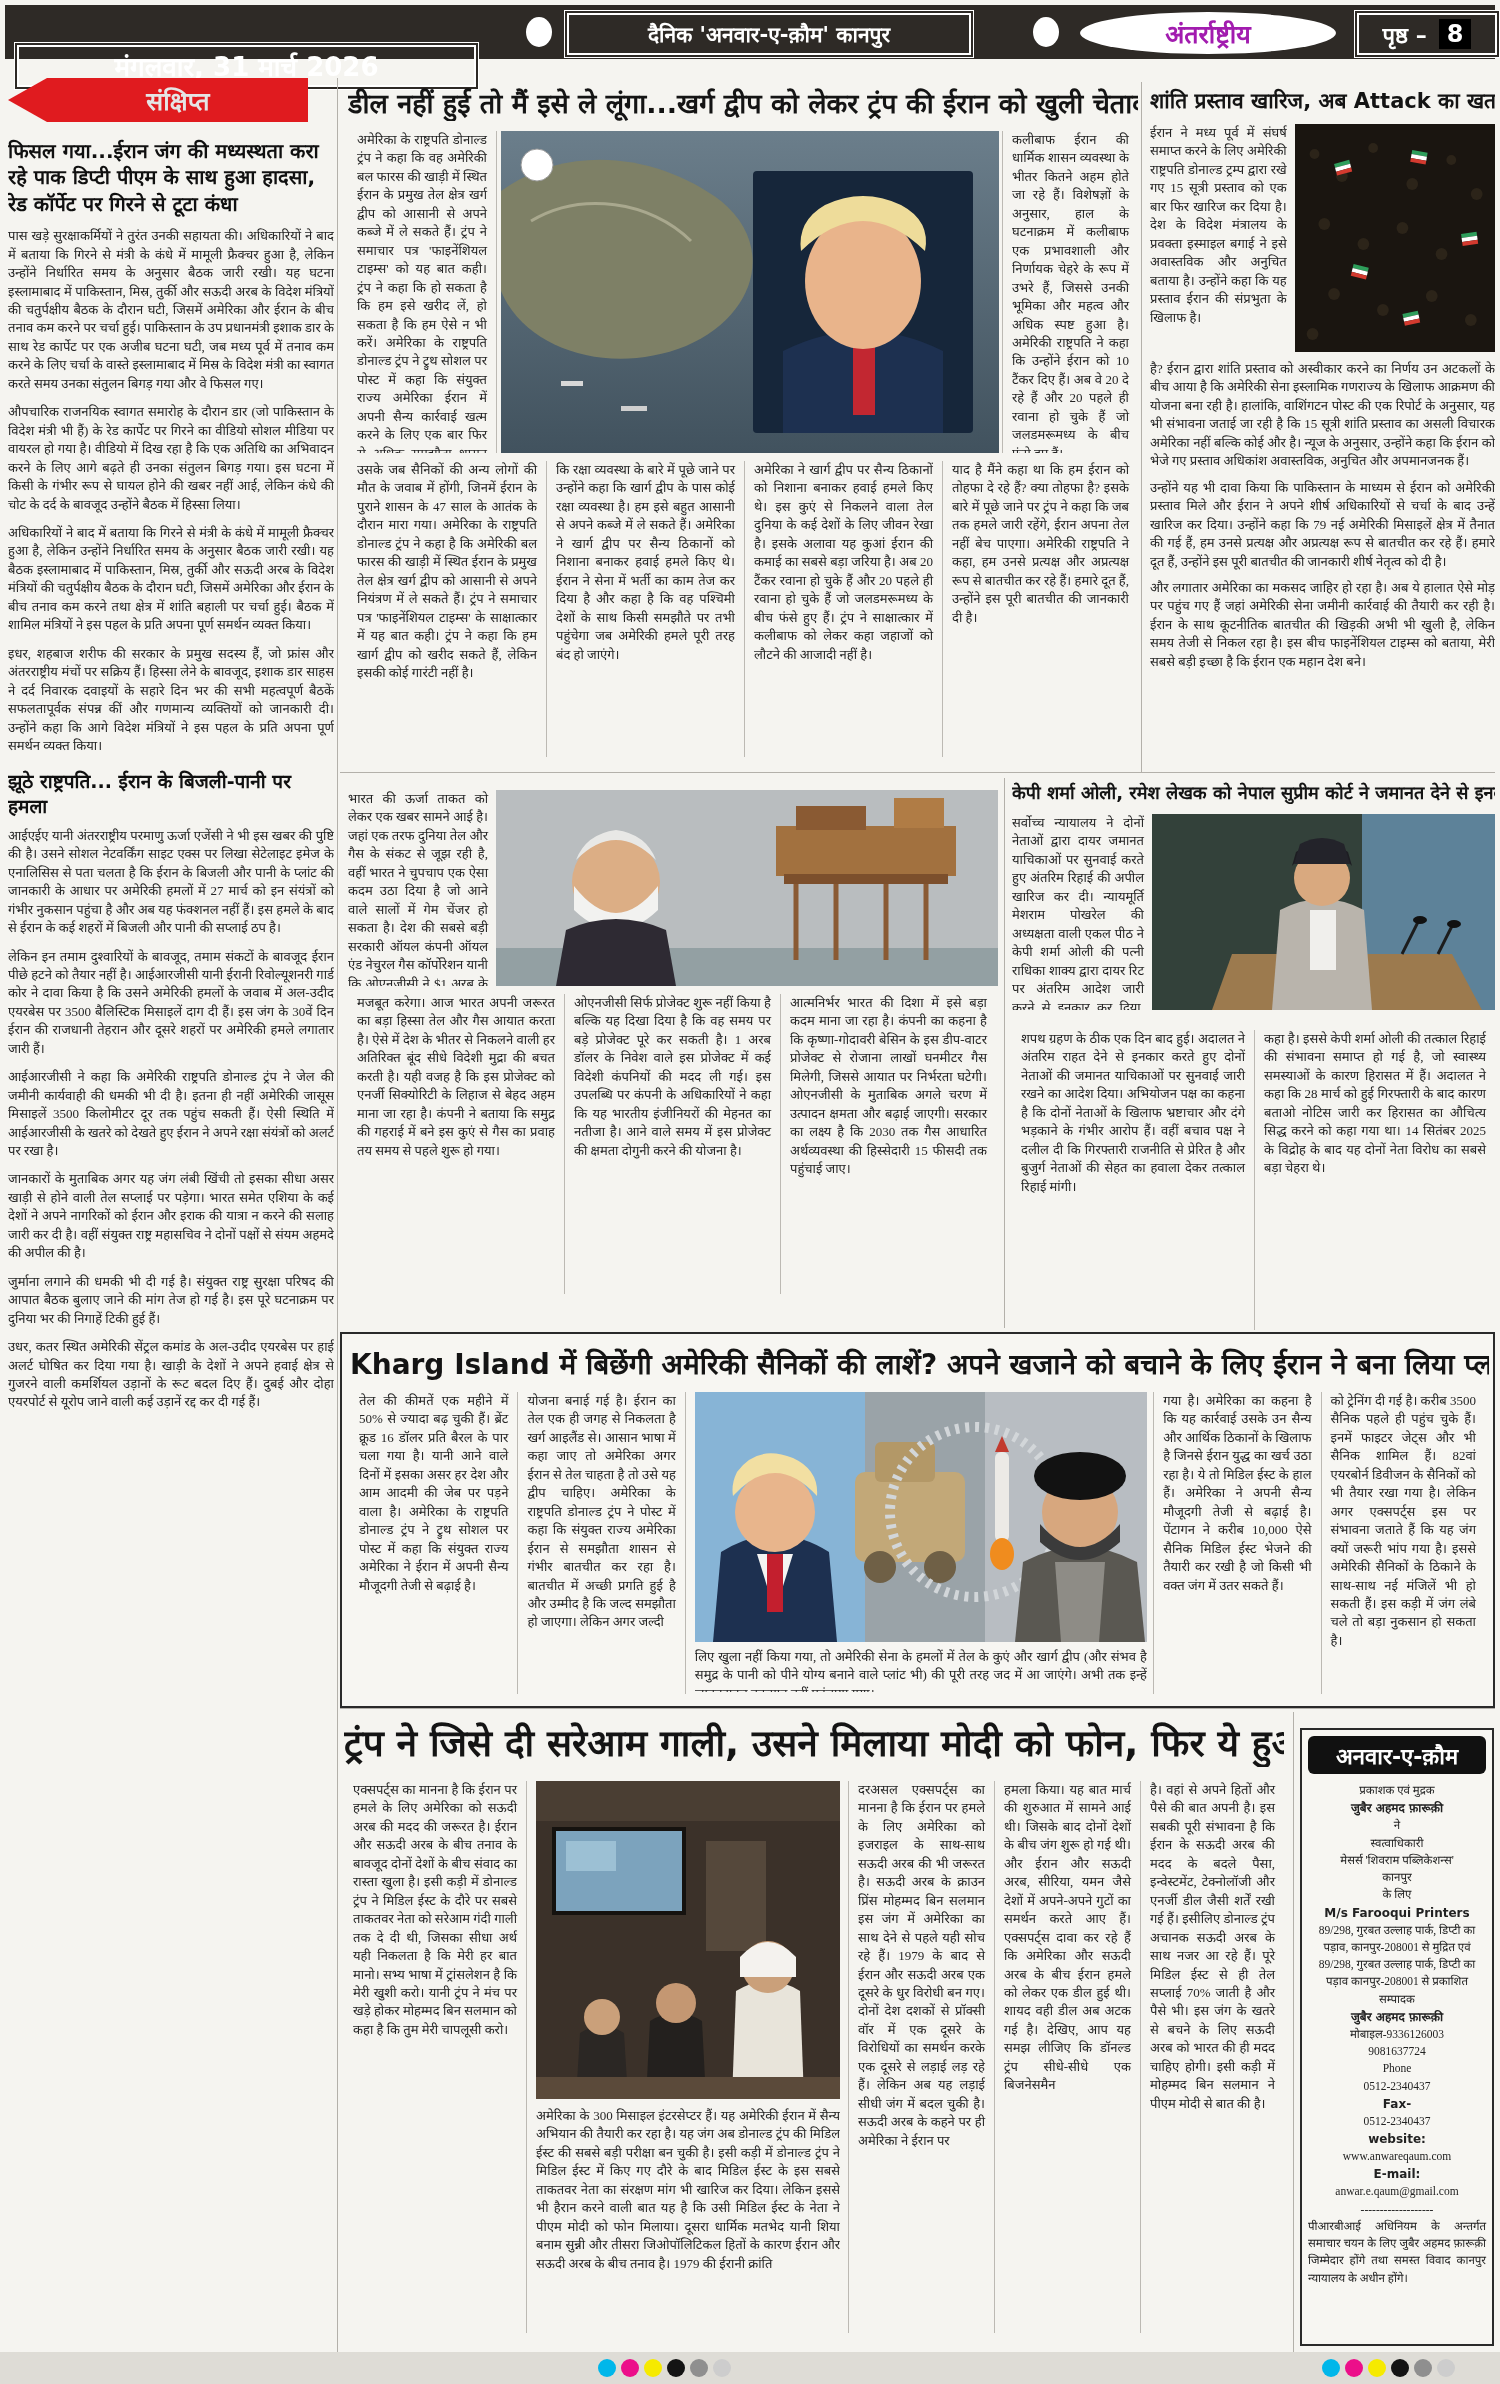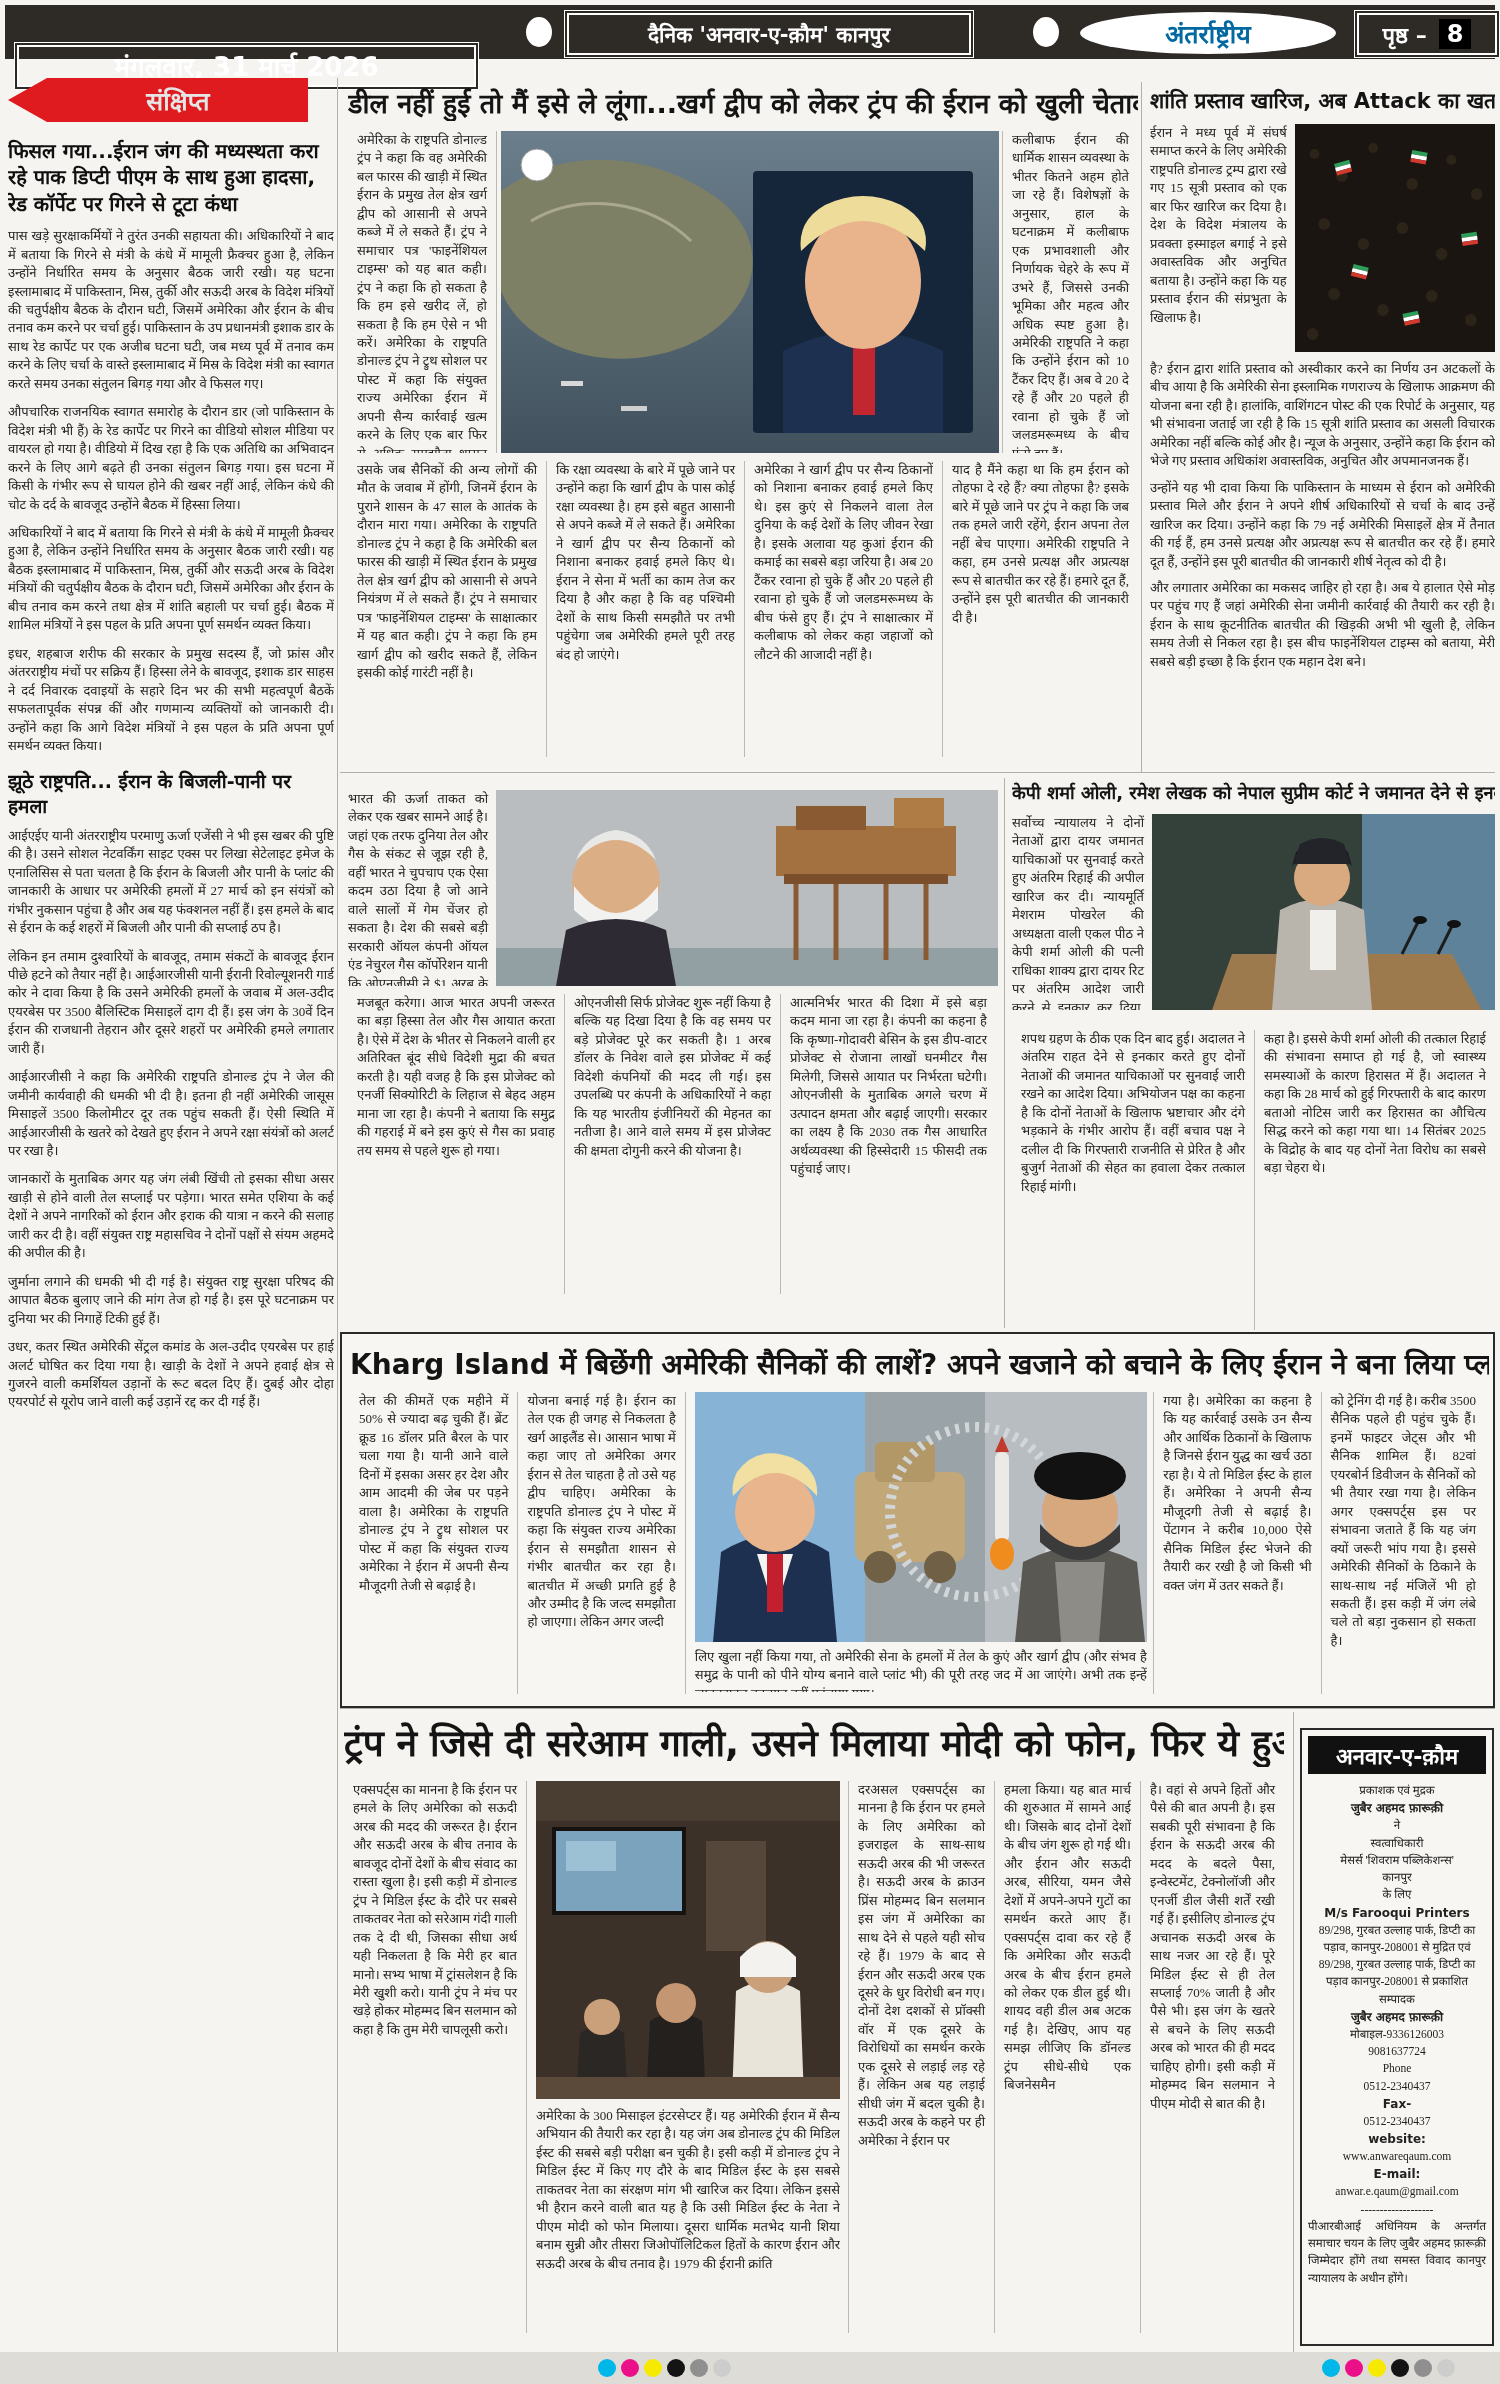--- a/index.html
+++ b/index.html
@@ -7,21 +7,21 @@
           font-family:"Liberation Serif", serif;color:#1f1f1f;}
   
   .masthead{position:absolute;left:5px;top:5px;width:1490px;height:54px;background:#2e2a26;}
   .mh-box{position:absolute;top:8px;height:38px;border:2px solid #fff;box-shadow:0 0 0 2px #2e2a26,0 0 0 3px #fff;
           display:flex;align-items:center;justify-content:center;color:#fff;
           font-family:"DejaVu Sans", sans-serif;font-weight:bold;}
   .mh-date{left:12px;width:455px;font-size:26px;margin-top:32px;}
   .mh-name{left:562px;width:400px;font-size:21px;}
   .mh-dot{position:absolute;top:12px;width:26px;height:30px;border-radius:50%;background:#fff;}
   .mh-ellipse{position:absolute;left:1075px;top:7px;width:256px;height:42px;background:#fff;border-radius:50%;
-          display:flex;align-items:center;justify-content:center;color:#0369a1;
+          display:flex;align-items:center;justify-content:center;color:#a21caf;
           font-family:Liberation Serif, serif;font-weight:bold;font-size:25px;}
   .mh-page{left:1352px;width:136px;font-size:22px;gap:12px;}
   .mh-page .pg-num{background:#000;color:#fff;padding:1px 8px;font-size:24px;line-height:28px;}
   
   .vrule{position:absolute;width:0;border-left:1px solid #b3b0aa;}
   .hrule{position:absolute;height:0;border-top:1px solid #b3b0aa;}
   
   .headline{font-family:"DejaVu Sans", sans-serif;font-weight:bold;color:#141414;
             white-space:nowrap;overflow:hidden;text-align:center;}
   .bodytxt{font-size:13px;line-height:1.42;text-align:justify;color:#242424;overflow:hidden;}
@@ -38,21 +38,21 @@
   .brief-banner span{color:#e5e5e5;font-family:Liberation Mono, monospace;font-weight:bold;font-size:25px;padding-left:40px;}
   .sb-headline{font-family:"DejaVu Sans", sans-serif;font-weight:bold;font-size:20px;line-height:1.32;
                color:#101010;margin:16px 0 10px 0;}
   .sb-sub{font-family:"DejaVu Sans", sans-serif;font-weight:bold;font-size:19px;line-height:1.3;
           color:#101010;margin:14px 0 8px 0;}
   .sidebar p{margin:0 0 10px 0;}
   
   .imprint{position:absolute;left:1300px;top:1728px;width:194px;height:618px;border:2px solid #2a2a2a;
            background:#f7f6f2;box-sizing:border-box;padding:6px 6px;text-align:center;overflow:hidden;}
   .imp-title{background:#111;color:#fff;font-family:"DejaVu Sans", sans-serif;font-weight:bold;
-             font-size:22px;padding:4px 0;margin-bottom:8px;}
+             font-size:22px;padding:4px 0;margin-bottom:8px;border-radius:6px;}
   .imp-line{font-size:11.5px;line-height:1.5;color:#222;}
   .imp-bold{font-weight:bold;font-family:"DejaVu Sans", sans-serif;font-size:12px;}
   
   .footer-strip{position:absolute;left:0;top:2352px;width:1500px;height:32px;background:#dedcd6;}
   .dotgroup{position:absolute;top:7px;display:flex;gap:5px;}
   .cmyk-dot{width:18px;height:18px;border-radius:50%;}
   
   .khargbox{position:absolute;left:340px;top:1332px;width:1155px;height:376px;border:2px solid #2a2a2a;
             box-sizing:border-box;background:#f7f6f2;padding:6px 8px;}
   

